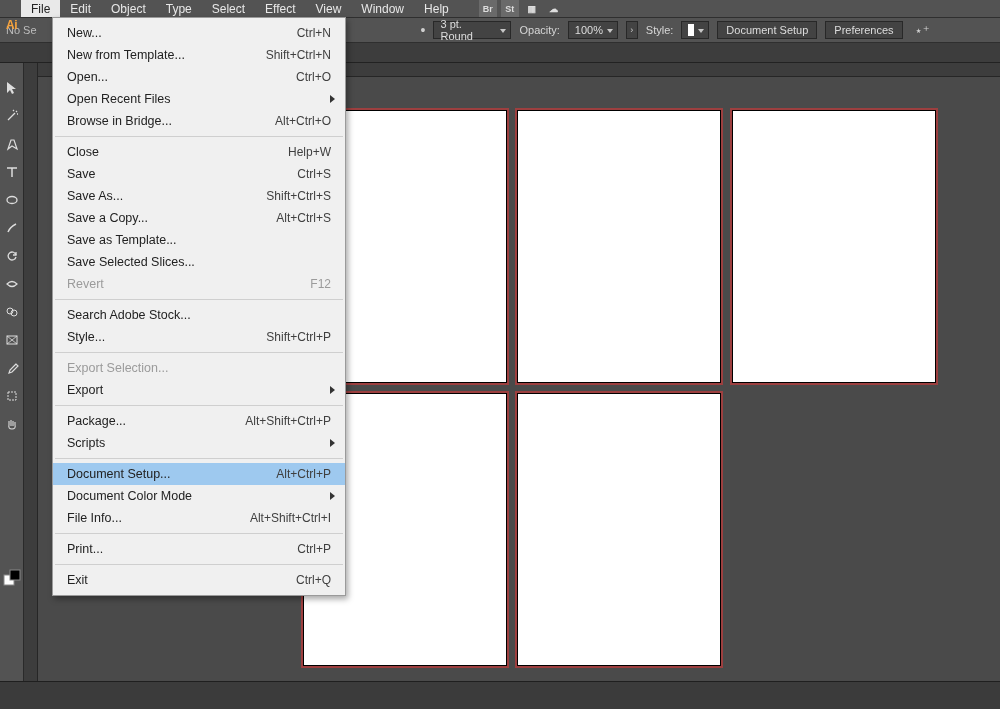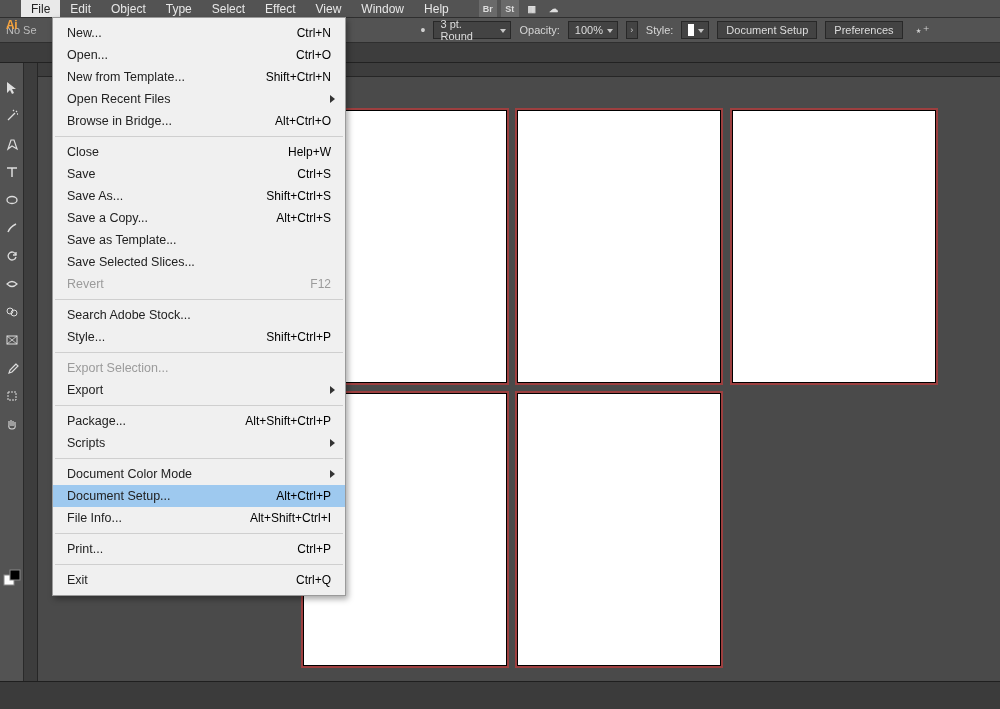--- a/index.html
+++ b/index.html
@@ -121,21 +121,21 @@
   }
   .filemenu .row {
     display: flex; align-items: center;
     height: 22px;
     padding: 0 14px 0 14px;
     position: relative;
   }
   .filemenu .row.disabled { color: #9b9b9b; }
   .filemenu .row.highlight { background: #9ec9ef; }
   .filemenu .row .lbl { flex: 1; }
-  .filemenu .row .kb { color: #000000; font-size: 12px; }
+  .filemenu .row .kb { color: #404040; font-size: 12px; }
   .filemenu .row.disabled .kb { color: #9b9b9b; }
   .filemenu .row .sub {
     position: absolute; right: 10px;
     width: 0; height: 0;
     border-top: 4px solid transparent;
     border-bottom: 4px solid transparent;
     border-left: 5px solid #333;
   }
   .filemenu .sep {
     height: 1px; background: #cfcfcf; margin: 4px 2px;
@@ -286,26 +286,26 @@
 </div>
 
 <div class="status"></div>
 
 <div class="filemenu" id="filemenu-host">
     <div class="row">
       <span class="lbl">New...</span>
       <span class="kb">Ctrl+N</span>
     </div>
     <div class="row">
+      <span class="lbl">New from Template...</span>
+      <span class="kb">Shift+Ctrl+N</span>
+    </div>
+    <div class="row">
       <span class="lbl">Open...</span>
       <span class="kb">Ctrl+O</span>
-    </div>
-    <div class="row">
-      <span class="lbl">New from Template...</span>
-      <span class="kb">Shift+Ctrl+N</span>
     </div>
     <div class="row">
       <span class="lbl">Open Recent Files</span>
       <span class="sub"></span>
     </div>
     <div class="row">
       <span class="lbl">Browse in Bridge...</span>
       <span class="kb">Alt+Ctrl+O</span>
     </div>
     <div class="sep"></div>
@@ -354,29 +354,29 @@
     <div class="sep"></div>
     <div class="row">
       <span class="lbl">Package...</span>
       <span class="kb">Alt+Shift+Ctrl+P</span>
     </div>
     <div class="row">
       <span class="lbl">Scripts</span>
       <span class="sub"></span>
     </div>
     <div class="sep"></div>
-    <div class="row">
-      <span class="lbl">Document Color Mode</span>
-      <span class="sub"></span>
-    </div>
     <div class="row highlight">
       <span class="lbl">Document Setup...</span>
       <span class="kb">Alt+Ctrl+P</span>
     </div>
     <div class="row">
+      <span class="lbl">Document Color Mode</span>
+      <span class="sub"></span>
+    </div>
+    <div class="row">
       <span class="lbl">File Info...</span>
       <span class="kb">Alt+Shift+Ctrl+I</span>
     </div>
     <div class="sep"></div>
     <div class="row">
       <span class="lbl">Print...</span>
       <span class="kb">Ctrl+P</span>
     </div>
     <div class="sep"></div>
     <div class="row">

